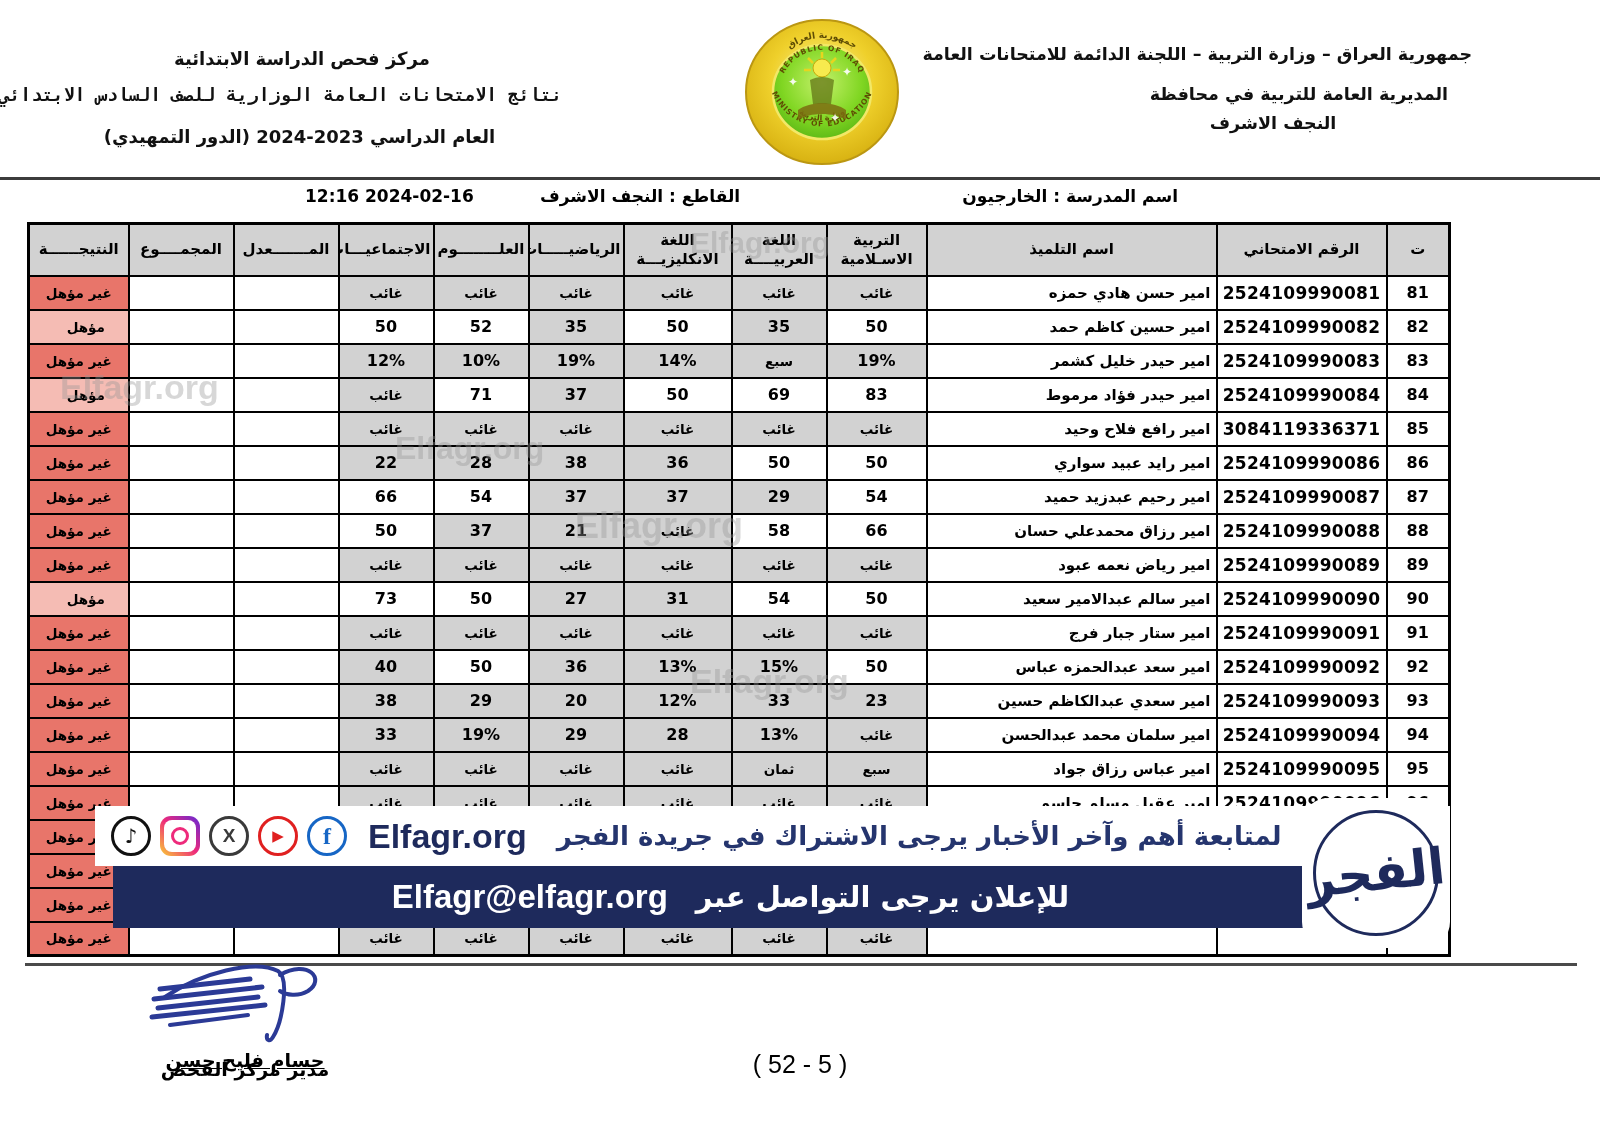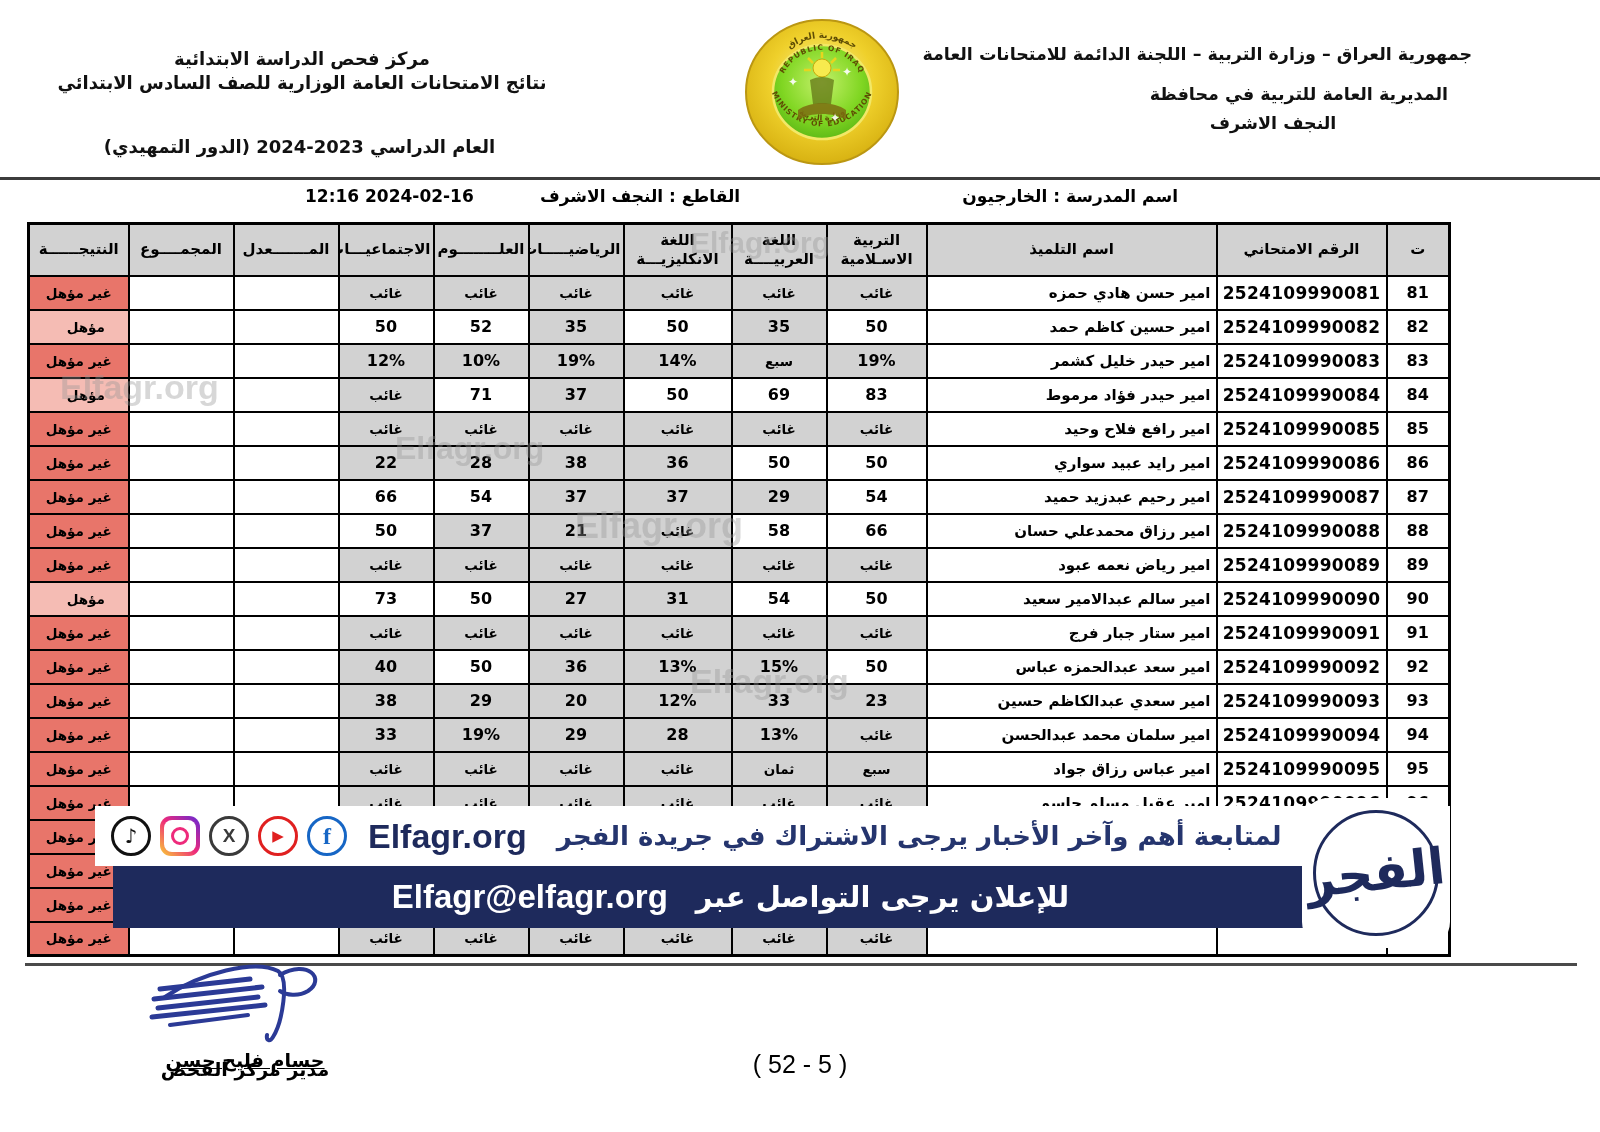--- a/index.html
+++ b/index.html
@@ -63,22 +63,22 @@
   .page-num { font-size:25px; font-weight:400; font-family:"Liberation Sans",sans-serif; }
 </style>
 </head>
 <body>
 
 <div class="abs hdr rtl ctr nowrap" style="top:44px; right:128px; width:390px;">جمهورية العراق – وزارة التربية – اللجنة الدائمة للامتحانات العامة</div>
 <div class="abs hdr rtl ctr nowrap" style="top:84px; right:152px; width:295px;text-align:right;">المديرية العامة للتربية في محافظة</div>
 <div class="abs hdr rtl ctr nowrap" style="top:113px; right:252px; width:150px;">النجف الاشرف</div>
 
 <div class="abs hdr hdr-l rtl ctr nowrap" style="top:48px; left:172px; width:260px;">مركز فحص الدراسة الابتدائية</div>
-<div class="abs hdr hdr-l rtl ctr nowrap" style="top:72px; left:42px; width:520px;">نتائج الامتحانات العامة الوزارية للصف السادس الابتدائي</div>
-<div class="abs hdr hdr-l rtl ctr nowrap" style="top:136px; left:72px; width:455px;">العام الدراسي  2023-2024 (الدور التمهيدي)</div>
+<div class="abs hdr hdr-l rtl ctr nowrap" style="top:84px; left:42px; width:520px;font-family:Liberation Mono, monospace;">نتائج الامتحانات العامة الوزارية للصف السادس الابتدائي</div>
+<div class="abs hdr hdr-l rtl ctr nowrap" style="top:126px; left:72px; width:455px;">العام الدراسي  2023-2024 (الدور التمهيدي)</div>
 
 <div class="abs" style="left:740px; top:16px;">
   <svg width="164" height="152" viewBox="0 0 164 152">
     <defs>
       <radialGradient id="gGold" cx="50%" cy="42%" r="62%">
         <stop offset="0%" stop-color="#fcf39b"></stop>
           <stop offset="55%" stop-color="#efd02b"></stop>
           <stop offset="100%" stop-color="#d4ad0e"></stop>
       </radialGradient>
       <radialGradient id="gGreen" cx="50%" cy="40%" r="68%">
@@ -206,21 +206,21 @@
           <td class="c-grade">50</td>
           <td class="c-grade gray">37</td>
           <td class="c-grade">71</td>
           <td class="c-grade gray word">غائب</td>
           <td class="c-avg"></td>
           <td class="c-total"></td>
           <td class="c-result res-yes">مؤهل</td>
         </tr>
         <tr>
           <td class="c-no">85</td>
-          <td class="c-exam">2524109990085</td>
+          <td class="c-exam">3084119336371</td>
           <td class="c-name">امير رافع فلاح وحيد</td>
           <td class="c-grade gray word">غائب</td>
           <td class="c-grade gray word">غائب</td>
           <td class="c-grade gray word">غائب</td>
           <td class="c-grade gray word">غائب</td>
           <td class="c-grade gray word">غائب</td>
           <td class="c-grade gray word">غائب</td>
           <td class="c-avg"></td>
           <td class="c-total"></td>
           <td class="c-result res-no">غير مؤهل</td>

